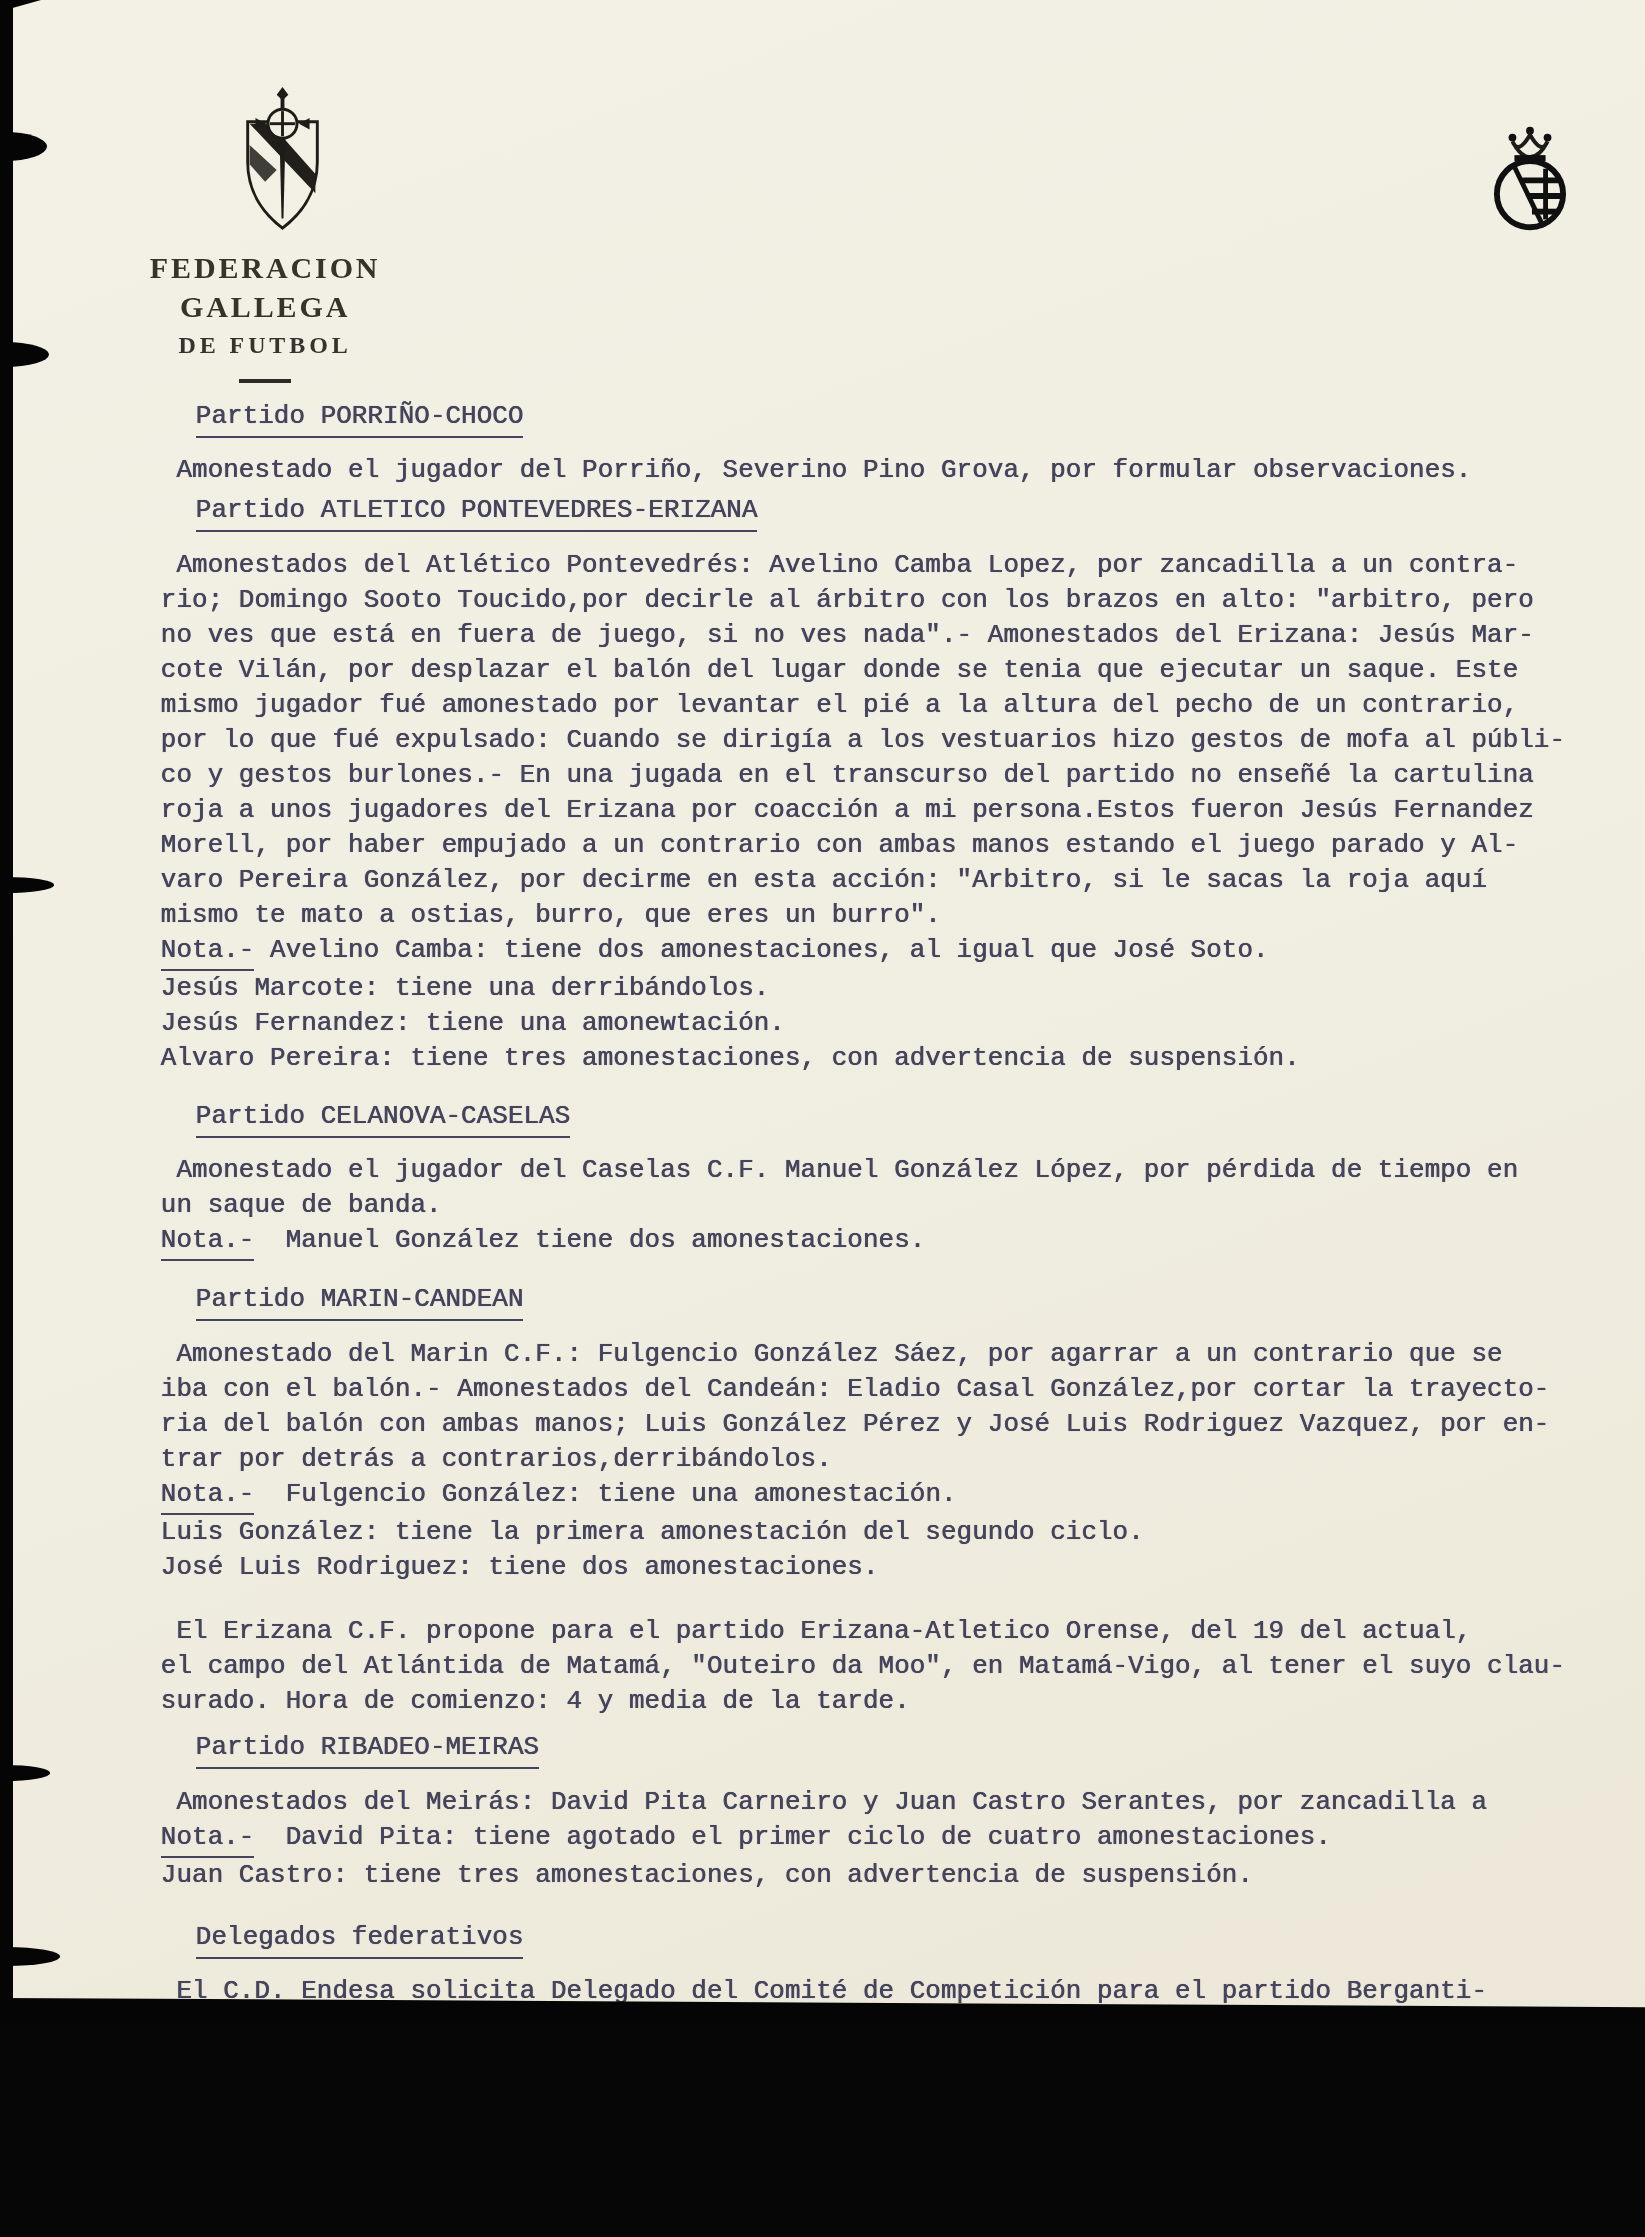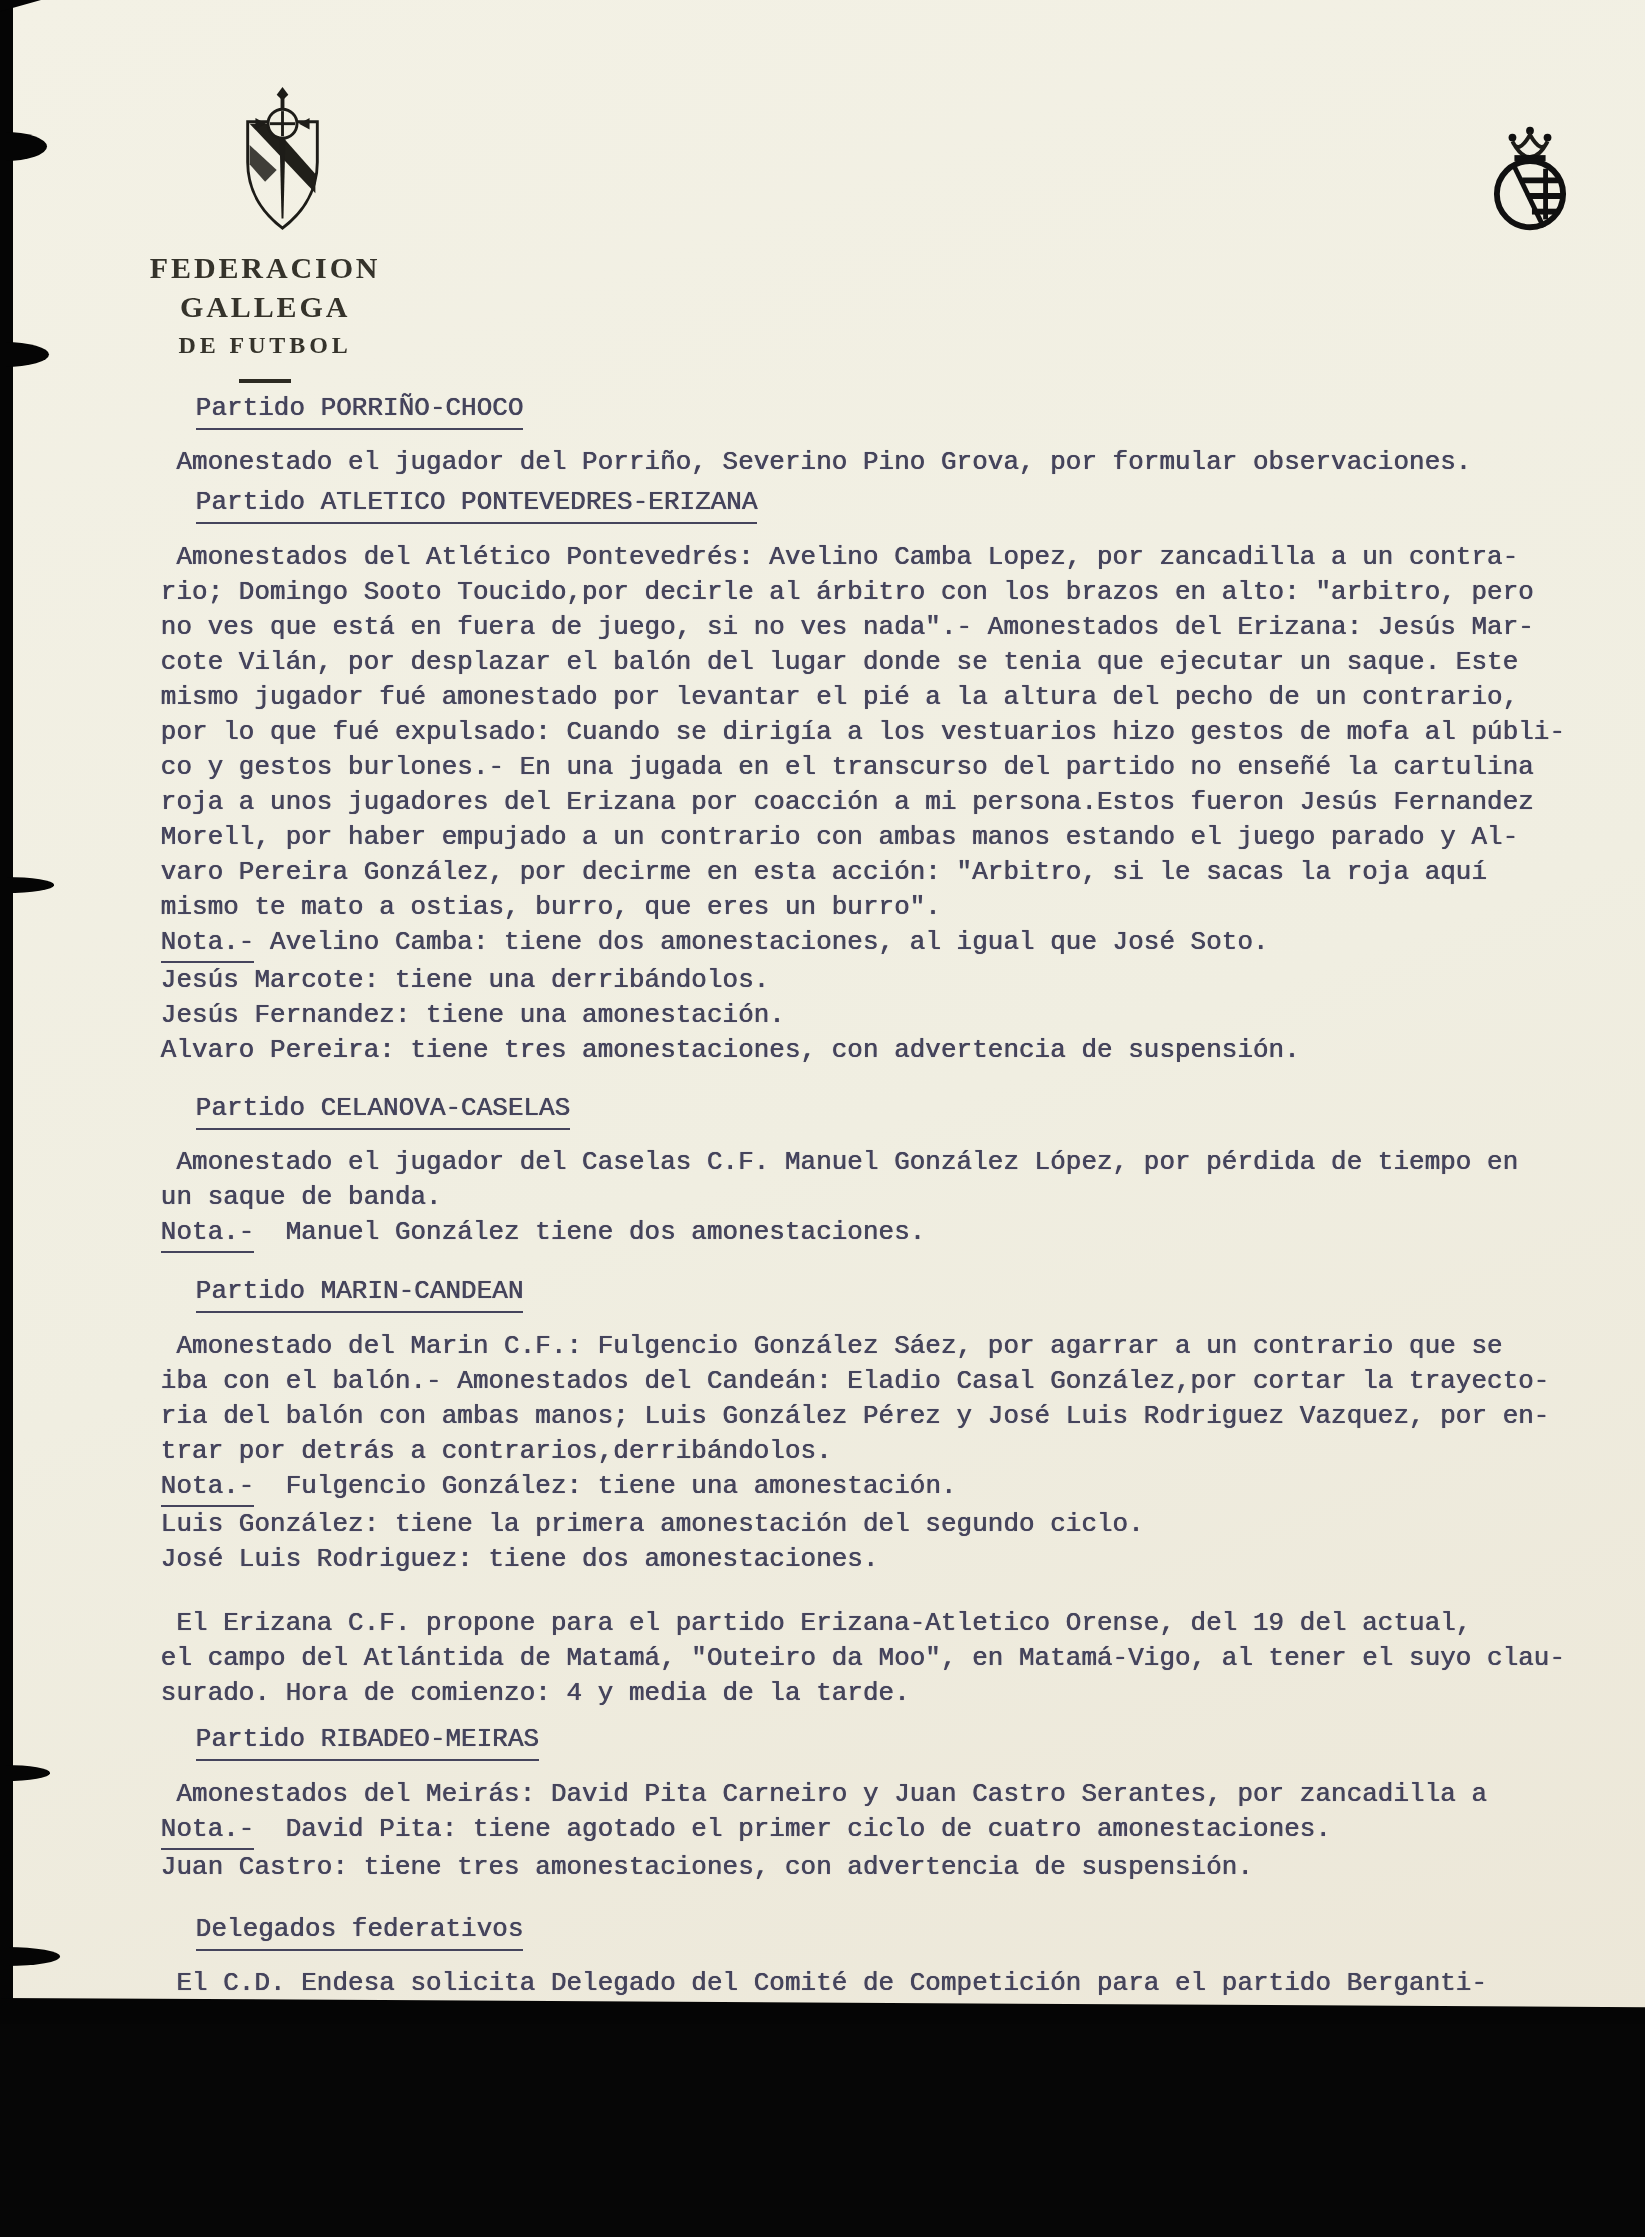--- a/index.html
+++ b/index.html
@@ -35,21 +35,21 @@
   
   .doc-body{
     position:absolute;left:148px;top:390px;width:1456px;
     color:var(--ink,#45445c);font-size:26px;line-height:35px;
     text-shadow:0.5px 0 0 currentColor, 0 0 1px rgba(69,68,92,.45);
   }
   .tline{white-space:pre;}
   .heading{margin:0 0 15.5px 0;white-space:pre;}
   .hl{display:inline-block;margin-left:35px;border-bottom:2.9px solid currentColor;padding-bottom:1.9px;}
   .nota-prefix{display:inline-block;border-bottom:2.9px solid currentColor;padding-bottom:1px;}
-  .section{margin-top:1px;}
+  .section{margin-top:9px;}
   .section:nth-child(2){margin-top:4.9px;}
   .section:nth-child(3){margin-top:23px;}
   .section:nth-child(4){margin-top:21.3px;}
   .section:nth-child(5){margin-top:29px;}
   .section:nth-child(6){margin-top:11.6px;}
   .section:nth-child(7){margin-top:27px;}
   .section:nth-child(8){margin-top:35px;}
   svg .ln{stroke:#1d1c18;fill:none;}
 </style>
 </head>
@@ -113,21 +113,21 @@
           <div class="tline">cote Vilán, por desplazar el balón del lugar donde se tenia que ejecutar un saque. Este</div>
           <div class="tline">mismo jugador fué amonestado por levantar el pié a la altura del pecho de un contrario,</div>
           <div class="tline">por lo que fué expulsado: Cuando se dirigía a los vestuarios hizo gestos de mofa al públi-</div>
           <div class="tline">co y gestos burlones.- En una jugada en el transcurso del partido no enseñé la cartulina</div>
           <div class="tline">roja a unos jugadores del Erizana por coacción a mi persona.Estos fueron Jesús Fernandez</div>
           <div class="tline">Morell, por haber empujado a un contrario con ambas manos estando el juego parado y Al-</div>
           <div class="tline">varo Pereira González, por decirme en esta acción: "Arbitro, si le sacas la roja aquí</div>
           <div class="tline">mismo te mato a ostias, burro, que eres un burro".</div>
           <div class="tline"><span class="nota-prefix">Nota.-</span><span> Avelino Camba: tiene dos amonestaciones, al igual que José Soto.</span></div>
           <div class="tline">Jesús Marcote: tiene una derribándolos.</div>
-          <div class="tline">Jesús Fernandez: tiene una amonestación.</div>
+          <div class="tline">Jesús Fernandez: tiene una amonewtación.</div>
           <div class="tline">Alvaro Pereira: tiene tres amonestaciones, con advertencia de suspensión.</div>
         </div>
         <div class="section">
           <div class="heading"><span class="hl">Partido CELANOVA-CASELAS</span></div>
           <div class="tline"> Amonestado el jugador del Caselas C.F. Manuel González López, por pérdida de tiempo en</div>
           <div class="tline">un saque de banda.</div>
           <div class="tline"><span class="nota-prefix">Nota.-</span><span>  Manuel González tiene dos amonestaciones.</span></div>
         </div>
         <div class="section">
           <div class="heading"><span class="hl">Partido MARIN-CANDEAN</span></div>

